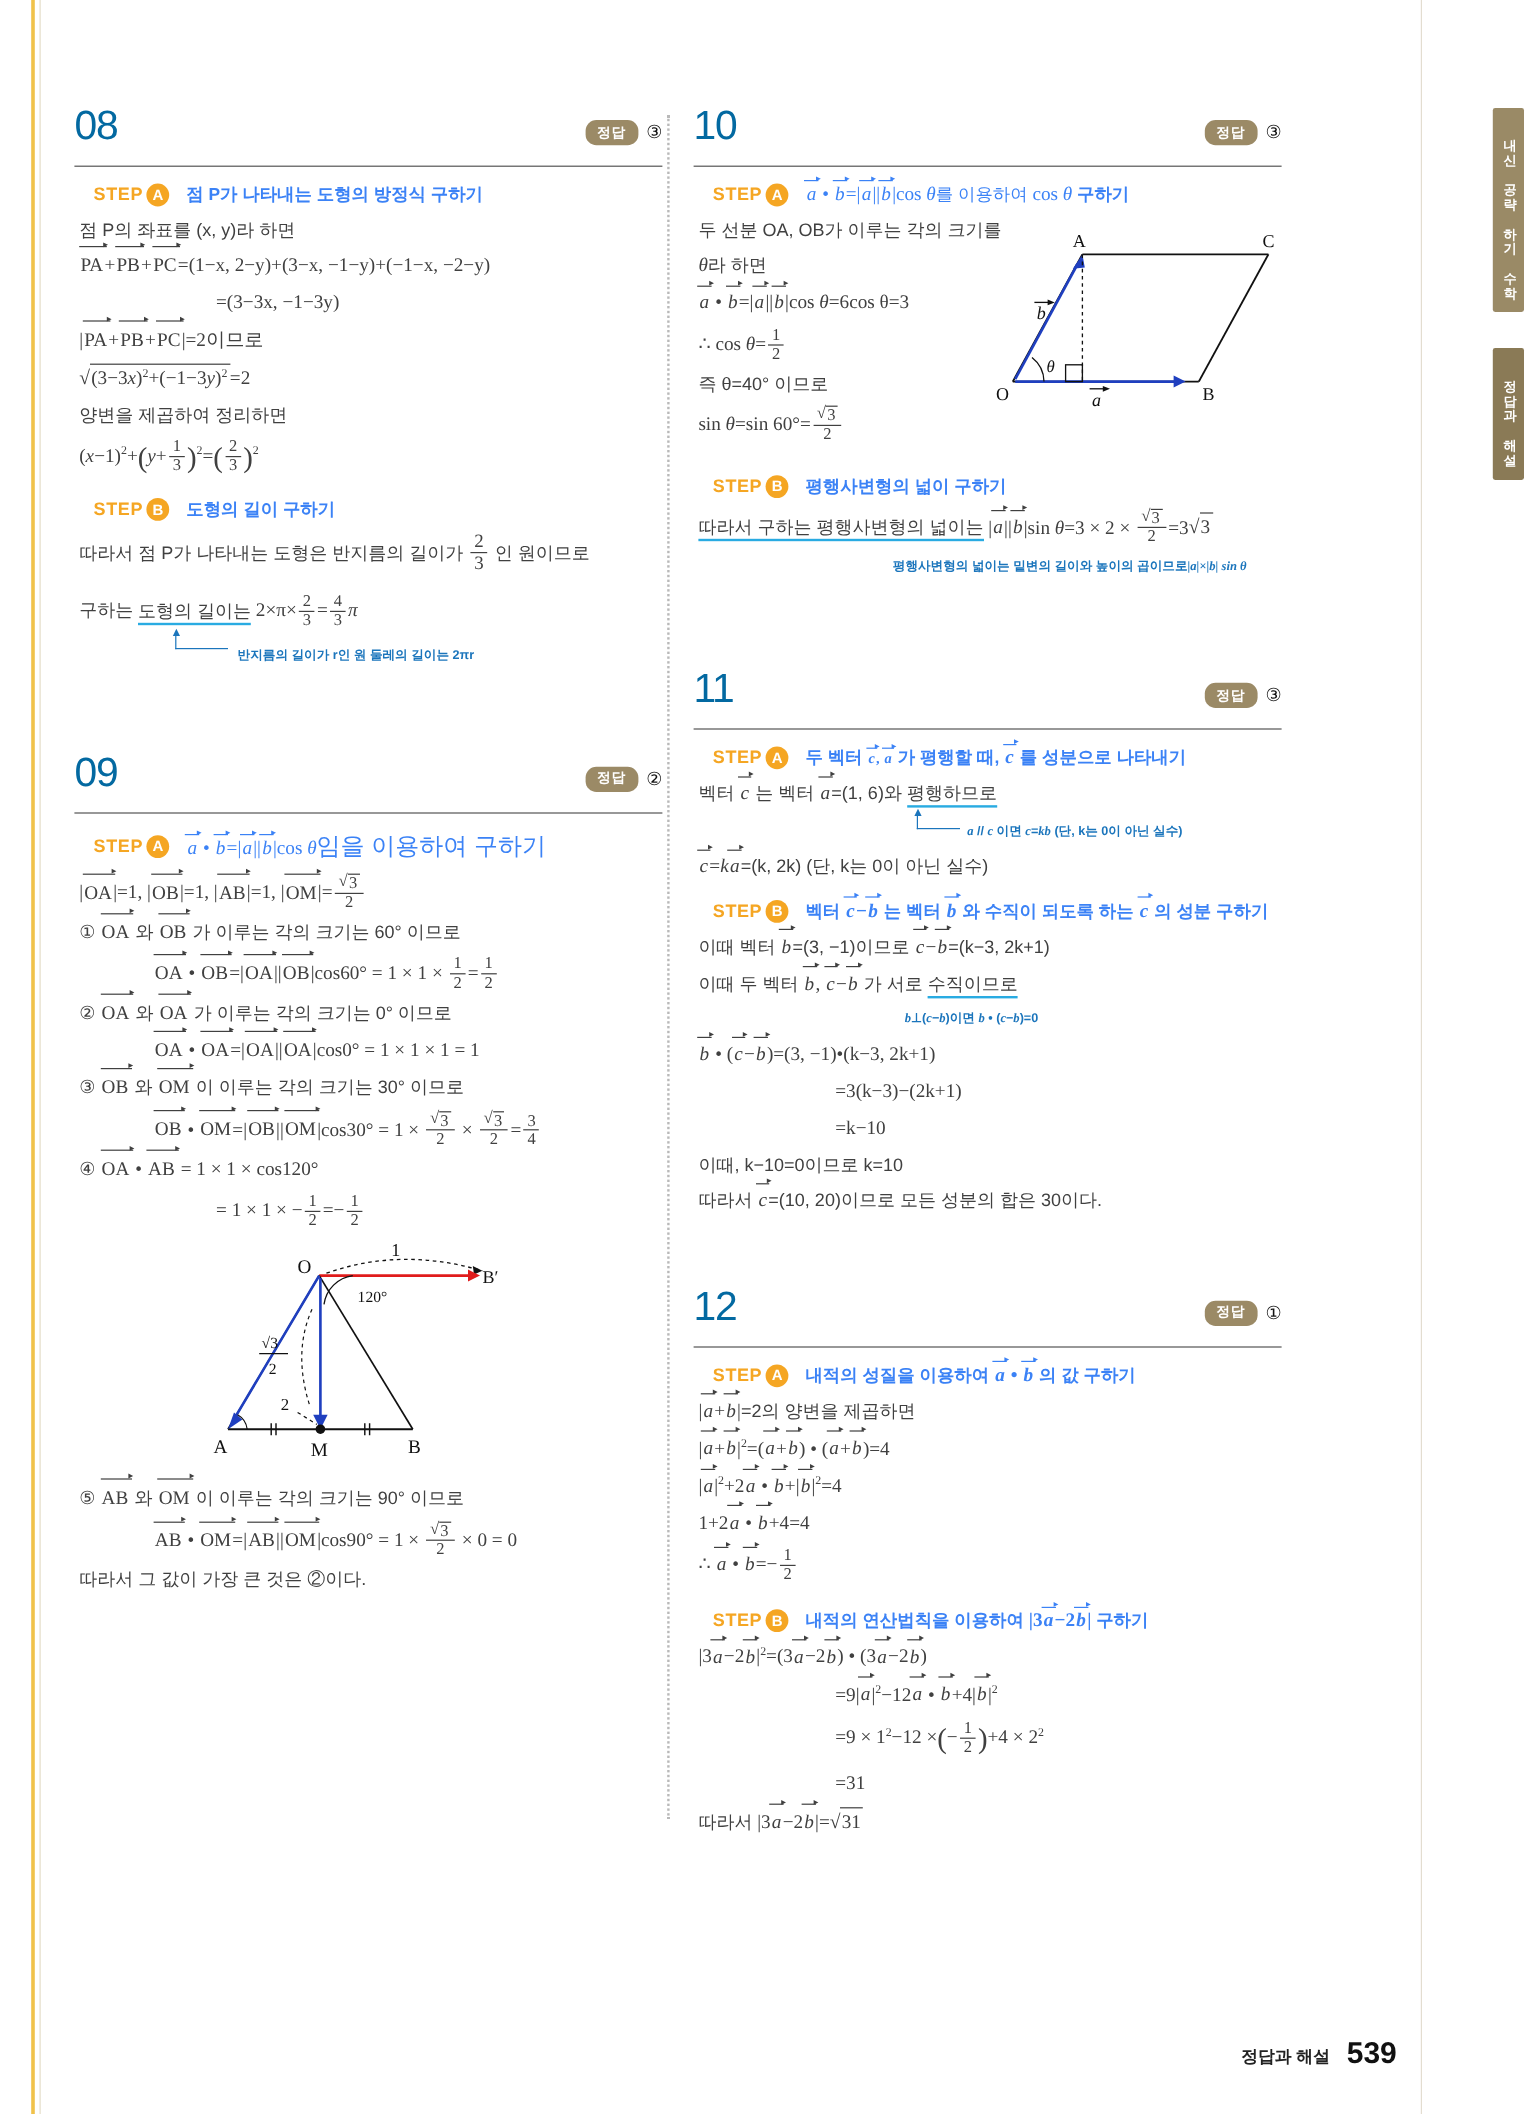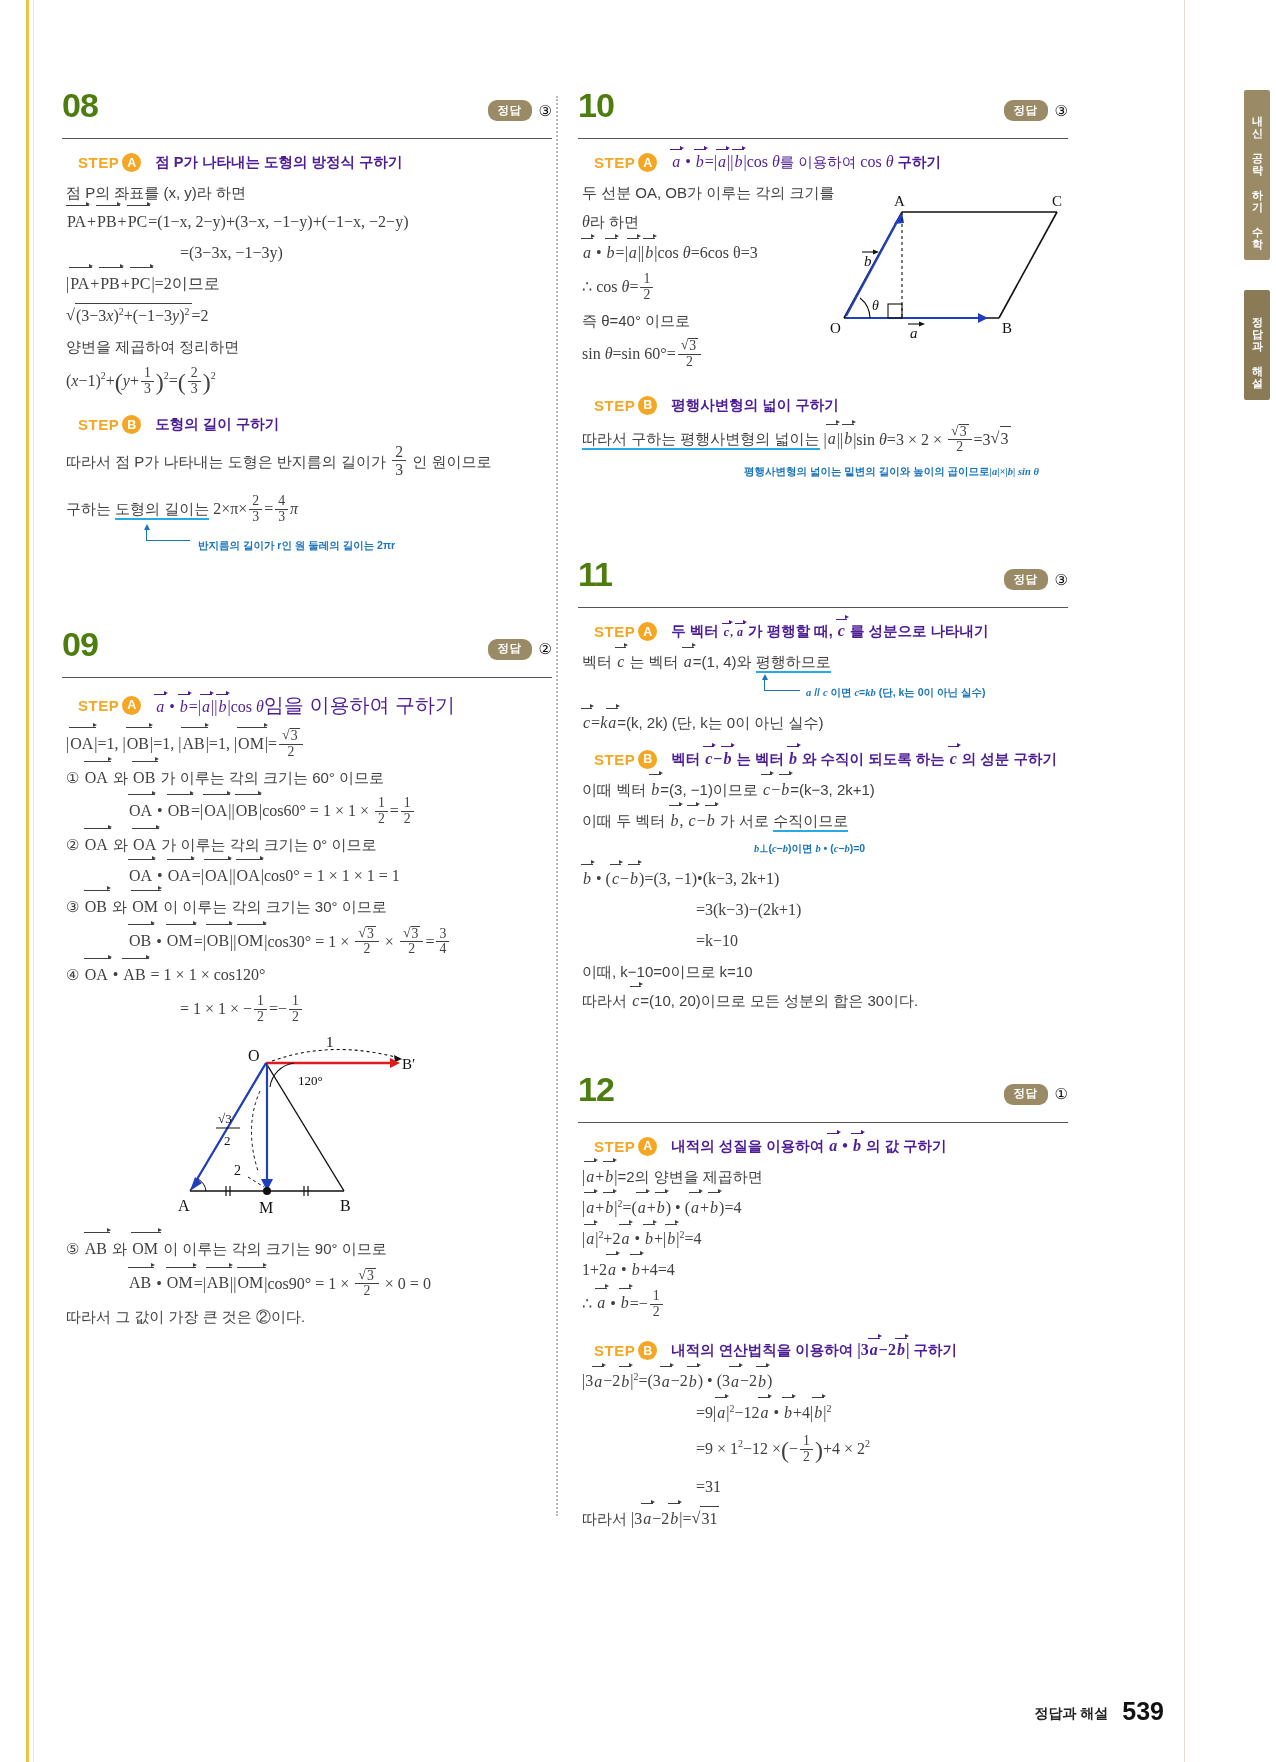--- a/index.html
+++ b/index.html
@@ -56,22 +56,22 @@
   }
 
   
   .problem{ position:relative; margin-bottom:4px; }
   .prob-head{
     position:relative; height:52px;
   }
   .prob-num{
     position:absolute; left:0; top:0;
     font-family:"Liberation Sans", sans-serif;
-    font-weight:bold; font-size:34px;
-    color:#4d7c0f; letter-spacing:-1px;
+    font-weight:normal; font-size:34px;
+    color:#0369a1; letter-spacing:-1px;
     line-height:38px;
   }
   .answer-wrap{
     position:absolute; right:0; top:14px;
     display:flex; align-items:center; gap:7px;
   }
   .answer-pill{
     background:#9b8a66; color:#ffffff;
     font-family:"Liberation Sans", sans-serif;
     font-weight:bold; font-size:11.5px;
@@ -99,21 +99,21 @@
   .step-badge{
     width:19px; height:19px; border-radius:50%;
     background:#f5a623; color:#ffffff;
     font-family:"Liberation Sans", sans-serif;
     font-weight:bold; font-size:12.5px;
     display:flex; align-items:center; justify-content:center;
     margin-left:-5px;
   }
   .step-title{
     font-family:"Liberation Sans", sans-serif;
-    font-weight:bold; font-size:14.5px; color:#4c1d95;
+    font-weight:bold; font-size:14.5px; color:#3b82f6;
     margin-left:6px;
   }
 
   
   .line{
     font-family:"Liberation Serif", serif;
     font-size:16px; color:#404040;
     margin:6px 0 6px 4px;
     line-height:1.55;
     white-space:nowrap;
@@ -520,21 +520,21 @@
         <span>가 평행할 때,</span>
         <span style="font-family:'Liberation Serif',serif;font-size:16px;"><span class="vecl">c</span></span>
         <span>를 성분으로 나타내기</span>
       </span>
     </div>
 
     <div class="line kr">
       <span>벡터</span>
       <span style="font-family:'Liberation Serif',serif;font-size:16px;"><span class="vecl">c</span></span>
       <span>는 벡터</span>
-      <span style="font-family:'Liberation Serif',serif;font-size:16px;"><span class="vecl">a</span></span><span>=(1, 4)와</span>
+      <span style="font-family:'Liberation Serif',serif;font-size:16px;"><span class="vecl">a</span></span><span>=(1, 6)와</span>
       <span class="uline-cyan">평행하므로</span>
     </div>
 
     <div class="annot-row" style="height:24px;">
       <span class="annot-hook" style="left:186px; top:-2px; width:36px;"></span>
       <span class="annot" style="position:absolute; left:228px; top:5px;">
         <span class="m">a</span> // <span class="m">c</span> <span>이면</span> <span class="m">c</span>=<span class="m">kb</span> <span>(단, k는 0이 아닌 실수)</span>
       </span>
     </div>
 

